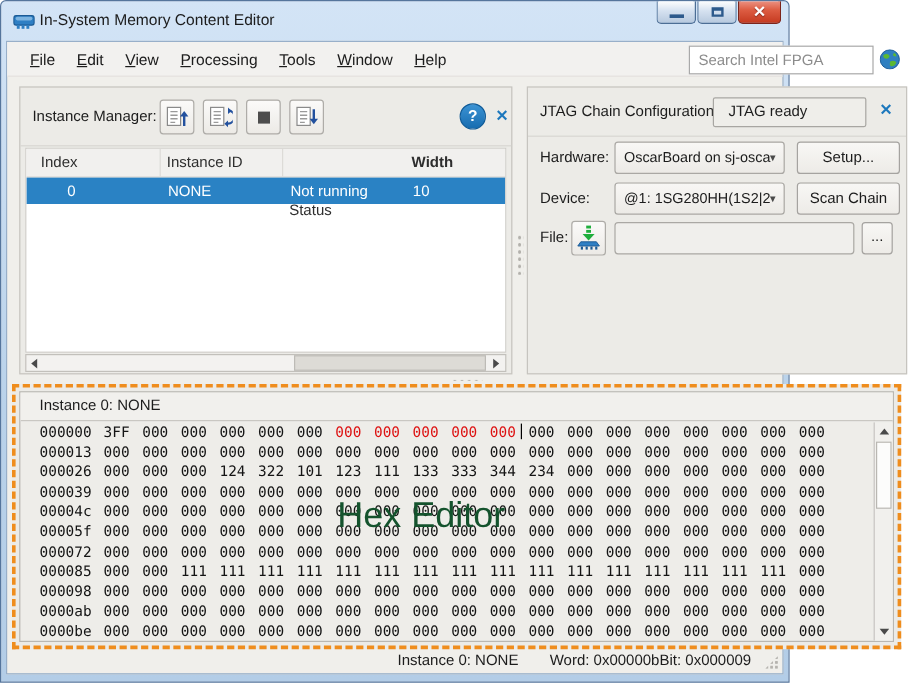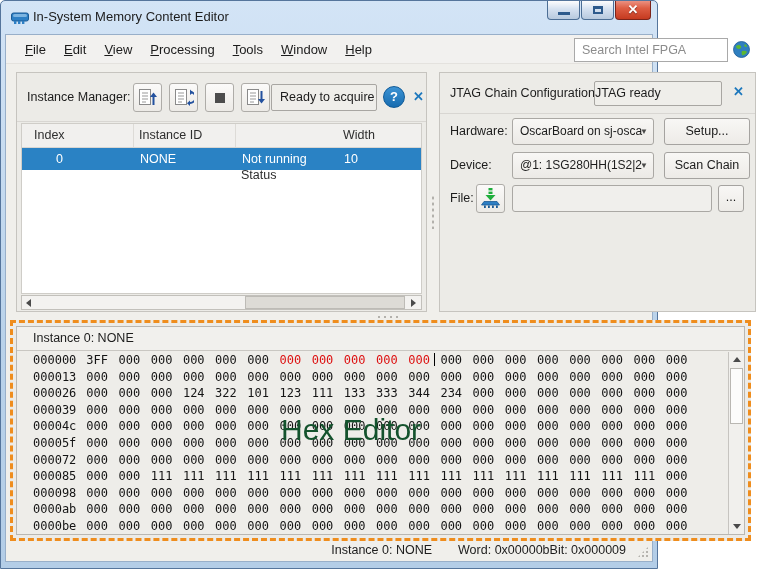--- a/index.html
+++ b/index.html
@@ -66,21 +66,21 @@
   .im-sep { position:absolute; left:0; right:0; top:48px; height:1px; background:#d8d6d2; }
 
   
   .table { position:absolute; left:4px; right:4px; top:50px; bottom:17px; background:#fff;
     border:1px solid #cfcdc8; overflow:hidden; }
   .thead { display:flex; height:24px; background:#f1f0ee; border-bottom:1px solid #d8d6d2; }
   .th { font-size:12.5px; color:#2e2e2e; line-height:23px; border-right:1px solid #dddbd7; }
   .th:nth-child(1){ width:112px; padding-left:12px; }
   .th:nth-child(2){ width:102px; padding-left:5px; }
   .th:nth-child(3){ width:102px; padding-left:5px;margin-top:40px; }
-  .th:nth-child(4){ flex:1; padding-left:5px; border-right:none; }
+  .th:nth-child(4){ flex:1; padding-left:5px; border-right:none;font-weight:bold; }
   .trow { display:flex; height:22px; background:#2a82c4; color:#fff; font-size:12.5px;
     line-height:22px; cursor:default; }
   .td:nth-child(1){ width:112px; padding-left:34px; }
   .td:nth-child(2){ width:102px; padding-left:6px; }
   .td:nth-child(3){ width:102px; padding-left:6px; }
   .td:nth-child(4){ flex:1; padding-left:6px; }
 
   
   .hscroll { position:absolute; left:4px; right:4px; bottom:1px; height:15px;
     border:1px solid #c2c0bb; background:#f3f2f0; }
@@ -97,21 +97,21 @@
   
   .vsplit { position:absolute; left:425px; top:160px; width:5px; height:34px;
     background-image:radial-gradient(#b3b1ac 1px, transparent 1.2px); background-size:4px 6px; cursor:col-resize; }
   .hsplit { position:absolute; left:370px; top:280px; width:26px; height:4px;
     background-image:radial-gradient(#b3b1ac 1px, transparent 1.2px); background-size:6px 4px; cursor:row-resize; }
 
   
   .jtag-header .panel-label { position:absolute; left:10px; top:13px; }
   .jtag-status { position:absolute; left:154px; top:8px; width:128px; height:25px;
     border:1px solid #a8a6a2; border-radius:2px; font-size:12.5px; line-height:23px;
-    padding-left:0; color:#1c1c1c; background:#efeeea; }
+    padding-left:12px; color:#1c1c1c; background:#efeeea; }
   .jtag-close { left:293px; top:11px; }
   .jtag-sep { position:absolute; left:0; right:0; top:40px; height:1px; background:#d8d6d2; }
   .form-label { position:absolute; left:10px; font-size:12.5px; color:#1c1c1c; }
   .dropdown { position:absolute; left:72px; width:142px; height:27px; border:1px solid #aaa8a4;
     border-radius:3px; background:linear-gradient(#f8f7f5,#eceae6); font-size:12px;
     line-height:25px; padding:0 16px 0 7px; color:#1c1c1c; white-space:nowrap; overflow:hidden;
     cursor:default; }
   .dd-arrow { position:absolute; right:5px; top:0; font-size:8px; color:#4a4a4a; line-height:25px; }
   .btn { position:absolute; height:27px; border:1px solid #a5a3a0; border-radius:3px;
     background:linear-gradient(#f8f7f5,#edebe7); font-size:12.5px; color:#1c1c1c;
@@ -234,21 +234,20 @@
           </svg>
         </div>
         <div class="tool-btn tb-write">
           <svg width="20" height="20" viewBox="0 0 20 20">
             <rect x="1.5" y="1.5" width="11" height="15" fill="#fff" stroke="#8a8a8a" stroke-width="1"></rect>
             <path d="M4 5 h6 M4 8 h6 M4 11 h6 M4 14 h4" stroke="#9a9a9a" stroke-width="1.2"></path>
             <path d="M15.5 3 V12" stroke="#23519e" stroke-width="2"></path>
             <path d="M12 11 L15.5 15.5 L19 11 Z" fill="#23519e"></path>
           </svg>
         </div>
-        <div class="status-box">Ready to acquire</div>
         <div class="help-btn">?</div>
         <span class="panel-close im-close">✕</span>
       </div>
       <div class="im-sep"></div>
 
       <div class="table">
         <div class="thead">
           <div class="th">Index</div>
           <div class="th">Instance ID</div>
           <div class="th">Status</div>

